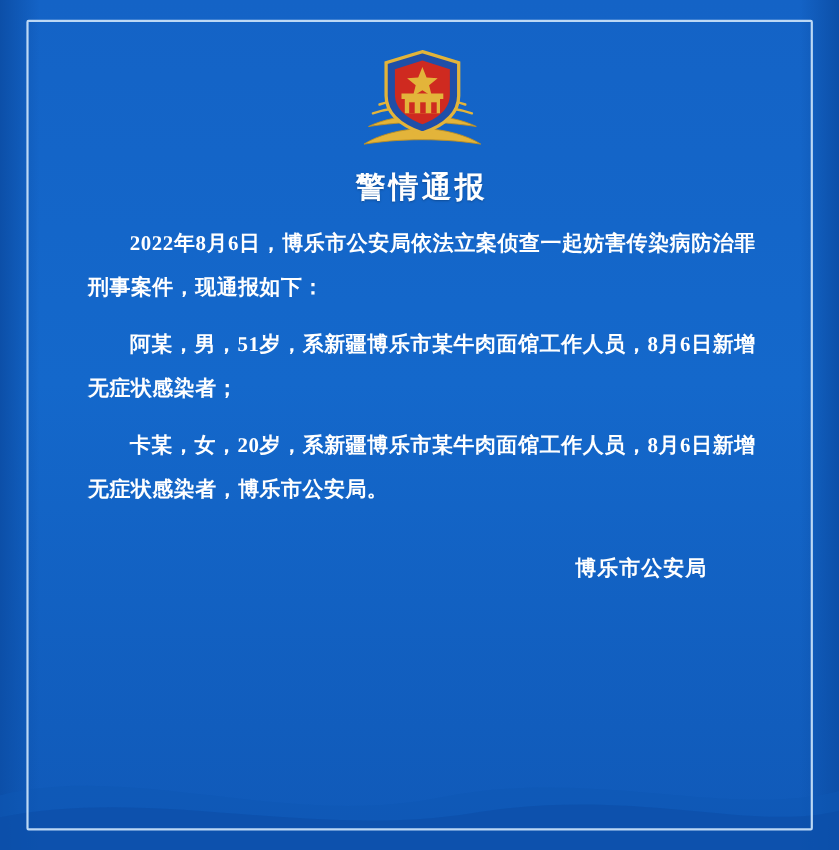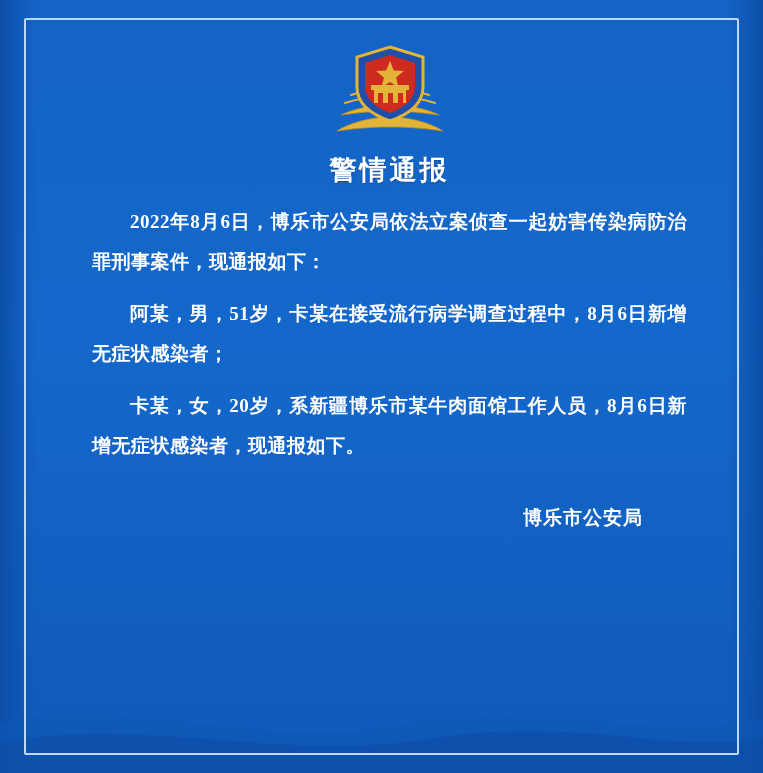--- a/index.html
+++ b/index.html
@@ -58,21 +58,21 @@
     border-radius: 2px;
     background: transparent;
   }
   .content {
     position: absolute;
     left: 24px;
     top: 18px;
     width: 715px;
     height: 737px;
     box-sizing: border-box;
-    padding: 18px 40px 20px 56px;
+    padding: 18px 40px 20px 44px;
   }
   .emblem-wrap {
     display: flex;
     justify-content: center;
     align-items: center;
     height: 100px;
     margin-top: 6px;
   }
   .doc-title {
     text-align: center;
@@ -158,22 +158,22 @@
         <polygon points="59,18 62.8,27.4 72.9,28.1 65.1,34.6 67.6,44.4 59,39 50.4,44.4 52.9,34.6 45.1,28.1 55.2,27.4" fill="#e3b43a"></polygon>
 
         <rect x="50" y="76" width="18" height="4" rx="2" fill="#e3b43a"></rect>
       </svg>
     </div>
 
     <div class="doc-title">警情通报</div>
 
     <div class="body-text">
       <p>2022年8月6日，博乐市公安局依法立案侦查一起妨害传染病防治罪刑事案件，现通报如下：</p>
-      <p>阿某，男，51岁，卡某在接受流行病学调查过程中，8月6日新增无症状感染者；</p>
-      <p>卡某，女，20岁，系新疆博乐市某牛肉面馆工作人员，8月6日新增无症状感染者，现通报如下。</p>
+      <p>阿某，男，51岁，系新疆博乐市某牛肉面馆工作人员，8月6日新增无症状感染者；</p>
+      <p>卡某，女，20岁，系新疆博乐市某牛肉面馆工作人员，8月6日新增无症状感染者，博乐市公安局。</p>
     </div>
 
     <div class="signature">
       <div>博乐市公安局</div>
 
     </div>
 
   </div>
 </div>
 

